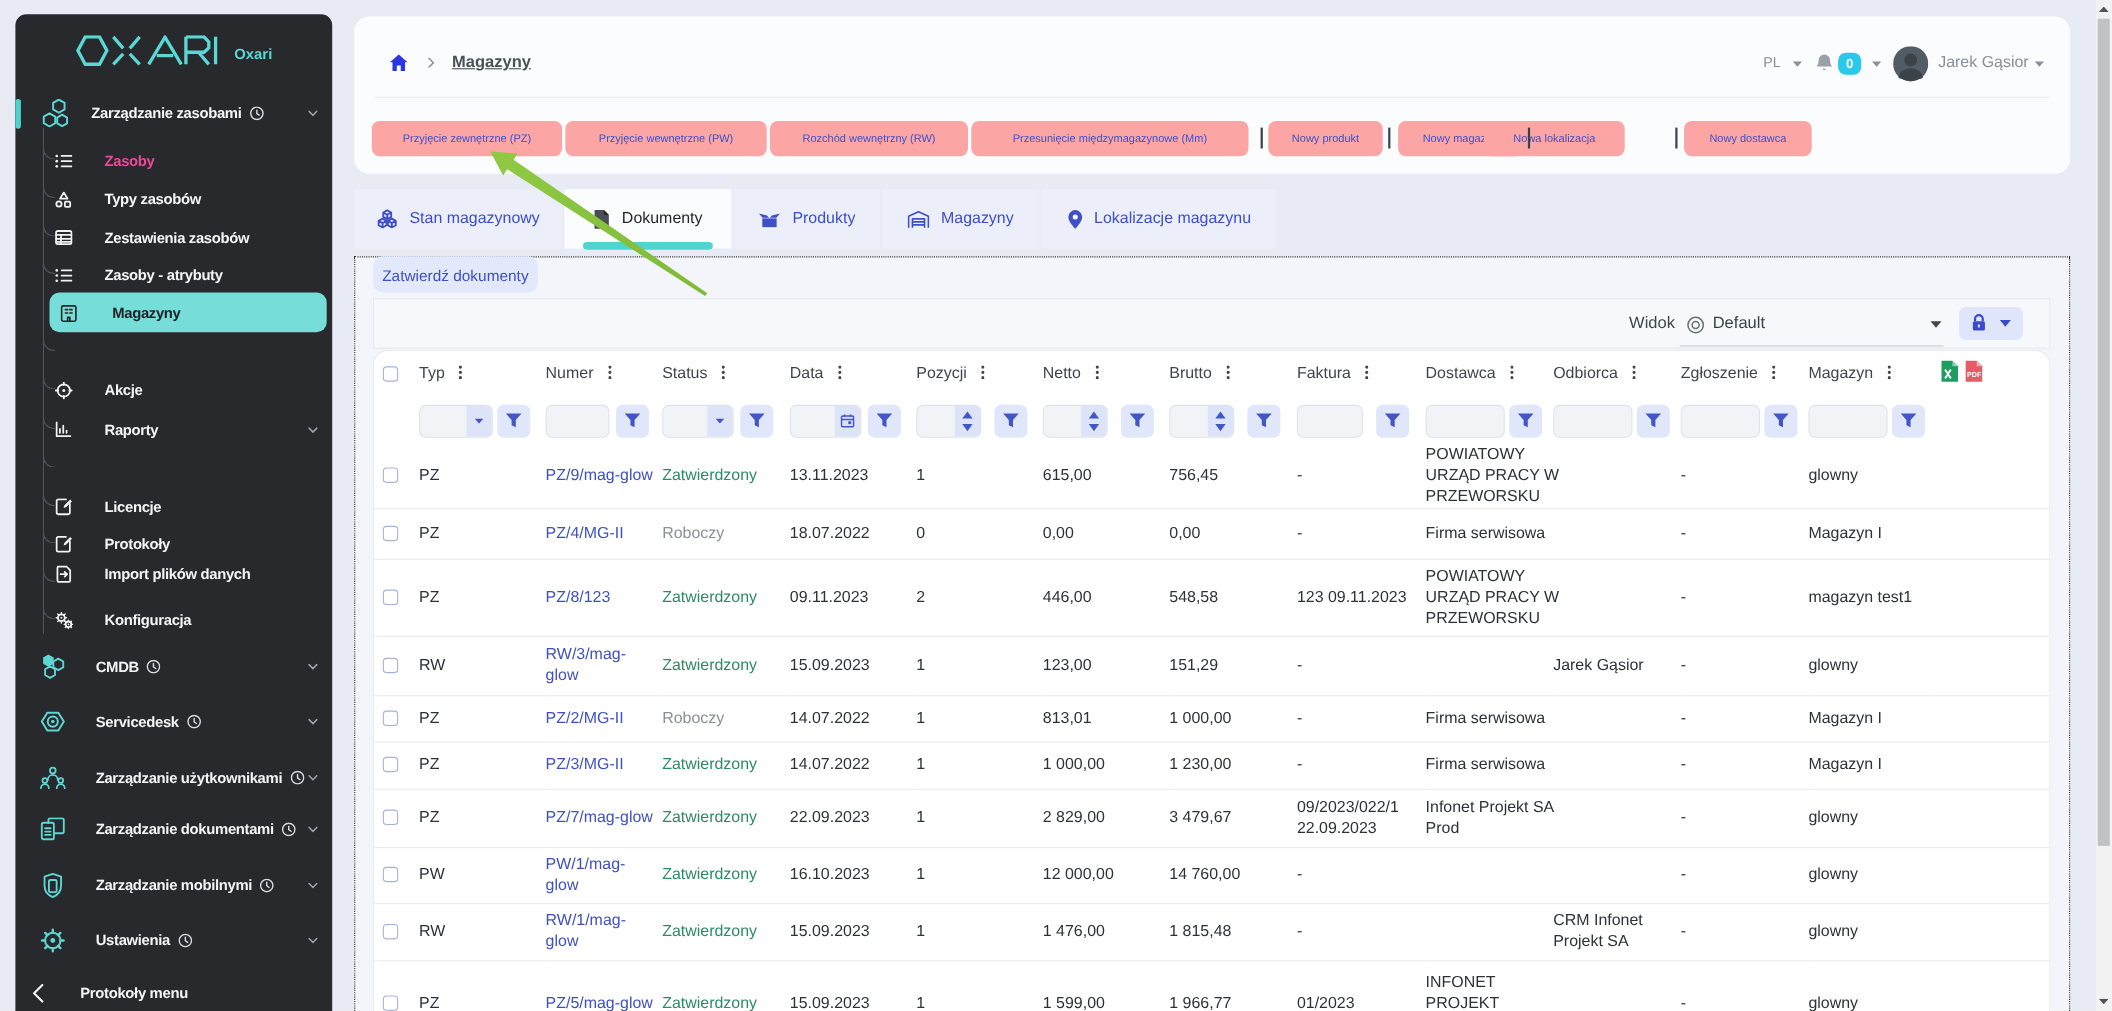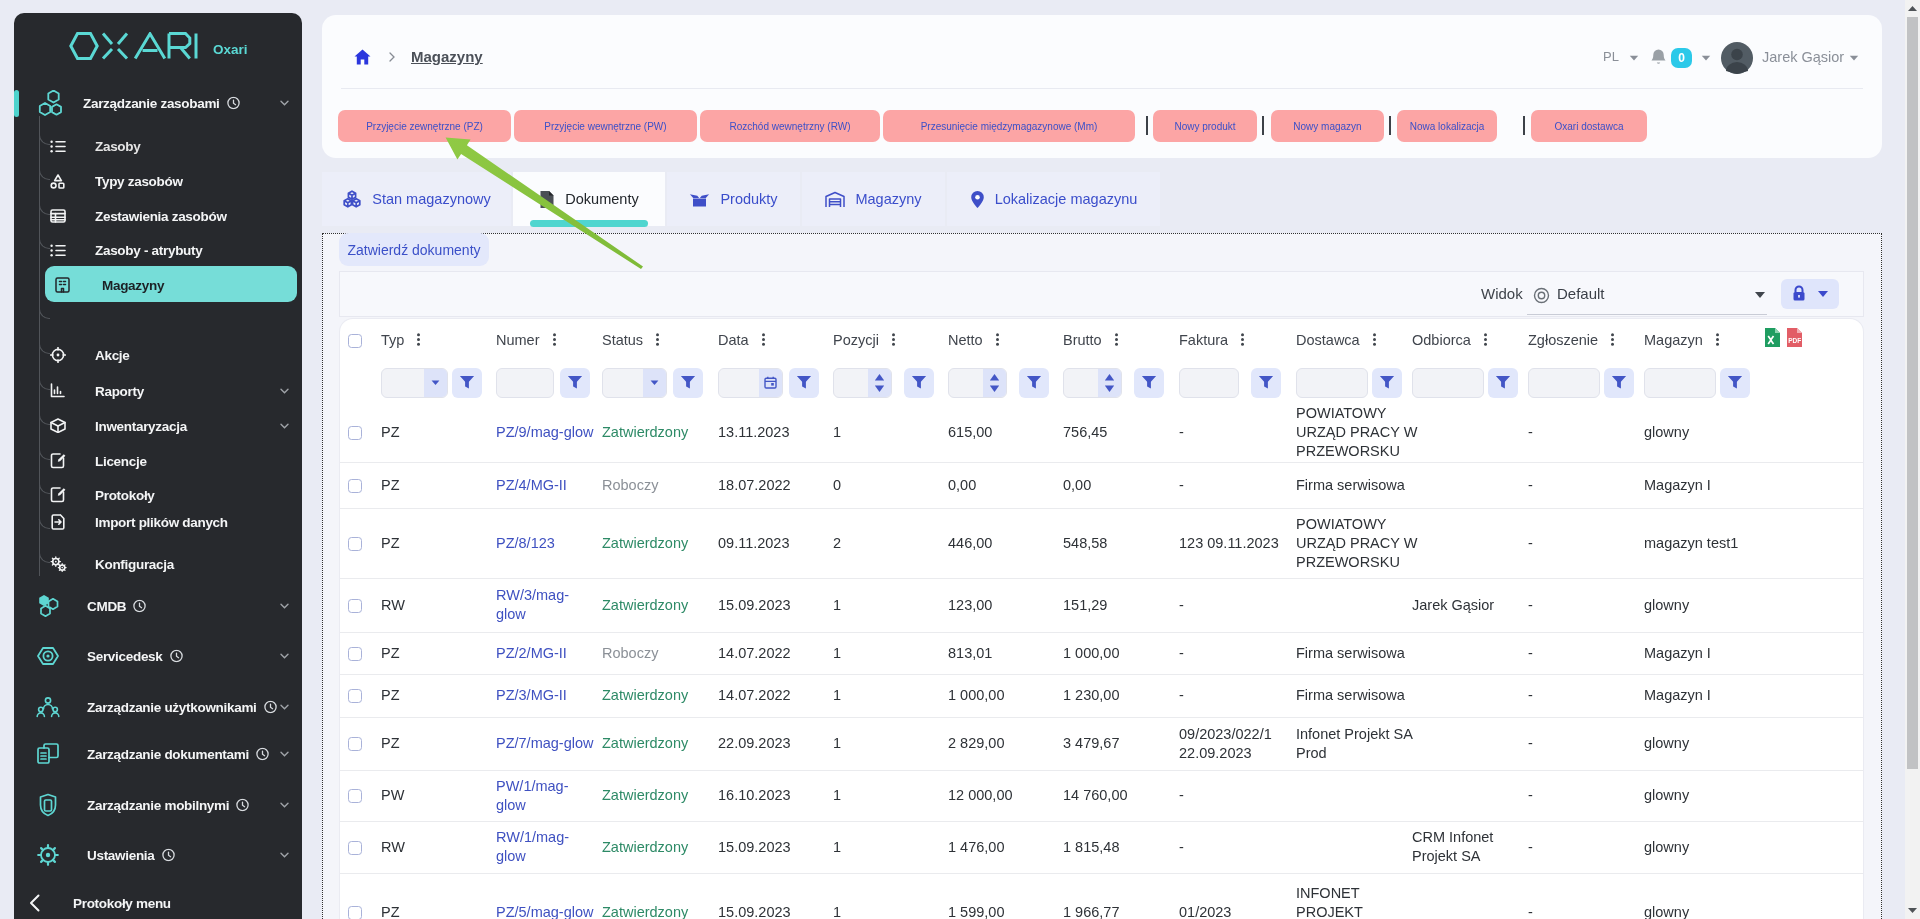--- a/index.html
+++ b/index.html
@@ -91,21 +91,21 @@
       <div class="nico" style="left:36px;top:0;height:34px">
         <svg width="16" height="13" viewBox="0 0 16 13" fill="none" stroke="#f2f3f4" stroke-width="1.6" stroke-linecap="round" stroke-linejoin="round">
           <circle cx="1.6" cy="1.8" r="1.2" fill="#f2f3f4" stroke="none"></circle>
           <path d="M6 1.8 H15"></path>
           <circle cx="1.6" cy="6.5" r="1.2" fill="#f2f3f4" stroke="none"></circle>
           <path d="M6 6.5 H15"></path>
           <circle cx="1.6" cy="11.2" r="1.2" fill="#f2f3f4" stroke="none"></circle>
           <path d="M6 11.2 H15"></path>
         </svg>
       </div>
-      <div class="ntxt" style="left:81px;top:50%;transform:translateY(-50%);color:#e5e5e5">Zasoby</div>
+      <div class="ntxt" style="left:81px;top:50%;transform:translateY(-50%);color:#ec4899">Zasoby</div>
     </div>
     <div class="branch" style="top:153px"></div>
     <div class="nitem" style="top:151px">
       <div class="nico" style="left:36px;top:0;height:34px">
         <svg width="16" height="15" viewBox="0 0 16 15" fill="none" stroke="#f2f3f4" stroke-width="1.6" stroke-linecap="round" stroke-linejoin="round">
           <path d="M8 1 L11.4 6.6 H4.6 Z"></path>
           <circle cx="3.6" cy="11.5" r="2.4"></circle>
           <rect x="9" y="9.2" width="4.8" height="4.8" rx="0.8"></rect>
         </svg>
       </div>
@@ -159,35 +159,20 @@
         </svg>
       </div>
       <div class="ntxt" style="left:81px;top:50%;transform:translateY(-50%);color:#f4f5f6">Raporty</div>
       <div class="ncaret" style="top:14px">
         <svg width="9" height="6" viewBox="0 0 9 6">
           <path d="M1 1.2 L4.5 4.8 L8 1.2" fill="none" stroke="#9fa3a8" stroke-width="1.4" stroke-linecap="round"></path>
         </svg>
       </div>
     </div>
     <div class="branch" style="top:397.5px"></div>
-    <div class="nitem" style="top:395.5px">
-      <div class="nico" style="left:36px;top:0;height:34px">
-        <svg width="16" height="15" viewBox="0 0 16 15" fill="none" stroke="#f2f3f4" stroke-width="1.6" stroke-linecap="round" stroke-linejoin="round">
-          <path d="M1 4.5 L8 1 L15 4.5 L8 8 Z"></path>
-          <path d="M1 4.5 V11 L8 14.5 L15 11 V4.5"></path>
-          <path d="M8 8 V14.5"></path>
-        </svg>
-      </div>
-      <div class="ntxt" style="left:81px;top:50%;transform:translateY(-50%);color:#f4f5f6">Inwentaryzacja</div>
-      <div class="ncaret" style="top:14px">
-        <svg width="9" height="6" viewBox="0 0 9 6">
-          <path d="M1 1.2 L4.5 4.8 L8 1.2" fill="none" stroke="#9fa3a8" stroke-width="1.4" stroke-linecap="round"></path>
-        </svg>
-      </div>
-    </div>
     <div class="branch" style="top:432.5px"></div>
     <div class="nitem" style="top:430.5px">
       <div class="nico" style="left:36px;top:0;height:34px">
         <svg width="16" height="16" viewBox="0 0 16 16" fill="none" stroke="#f2f3f4" stroke-width="1.6" stroke-linecap="round" stroke-linejoin="round">
           <path d="M10 1 H3 a1.5 1.5 0 0 0 -1.5 1.5 V13 a1.5 1.5 0 0 0 1.5 1.5 H12 a1.5 1.5 0 0 0 1.5 -1.5 V5"></path>
           <path d="M13.8 1.2 L8.4 6.6 L7.8 8.8 L10 8.2 L15.4 2.8 Z" fill="#f2f3f4" stroke="none"></path>
         </svg>
       </div>
       <div class="ntxt" style="left:81px;top:50%;transform:translateY(-50%);color:#f4f5f6">Licencje</div>
     </div>
@@ -402,22 +387,22 @@
     <svg class="abs" style="left:1527px;top:40px" width="10" height="7" viewBox="0 0 10 7">
       <path d="M0.8 0.8 L5 5.6 L9.2 0.8 Z" fill="#8a8f98"></path>
     </svg>
     <div class="divider"></div>
     <div class="btn" style="left:16px;width:173px">Przyjęcie zewnętrzne (PZ)</div>
     <div class="btn" style="left:192px;width:183px">Przyjęcie wewnętrzne (PW)</div>
     <div class="btn" style="left:378px;width:180px">Rozchód wewnętrzny (RW)</div>
     <div class="btn" style="left:561px;width:252px">Przesunięcie międzymagazynowe (Mm)</div>
     <div class="btn" style="left:831px;width:104px">Nowy produkt</div>
     <div class="btn" style="left:949px;width:113px">Nowy magazyn</div>
-    <div class="btn" style="left:1075px;width:100px">Nowa lokalizacja</div>
-    <div class="btn" style="left:1209px;width:116px">Oxari dostawca</div>
+    <div class="btn" style="left:1027px;width:128px">Nowa lokalizacja</div>
+    <div class="btn" style="left:1209px;width:116px">Nowy dostawca</div>
     <div class="vsep" style="left:824px"></div>
     <div class="vsep" style="left:940px"></div>
     <div class="vsep" style="left:1067px"></div>
     <div class="vsep" style="left:1201px"></div>
   </div>
 <div class="tab" style="left:322px;width:189px">
     <svg width="20" height="18" viewBox="0 0 20 18" fill="none" stroke="#3f4fc8" stroke-width="1.7" stroke-linejoin="round">
       <path d="M10 1.2 L13.6 3.2 V7.2 L10 9.2 L6.4 7.2 V3.2 Z M6.4 3.2 L10 5.2 L13.6 3.2 M10 5.2 V9.2"></path>
       <path d="M5.8 8.8 L9.4 10.8 V14.8 L5.8 16.8 L2.2 14.8 V10.8 Z M2.2 10.8 L5.8 12.8 L9.4 10.8 M5.8 12.8 V16.8"></path>
       <path d="M14.2 8.8 L17.8 10.8 V14.8 L14.2 16.8 L10.6 14.8 V10.8 Z M10.6 10.8 L14.2 12.8 L17.8 10.8 M14.2 12.8 V16.8"></path>

